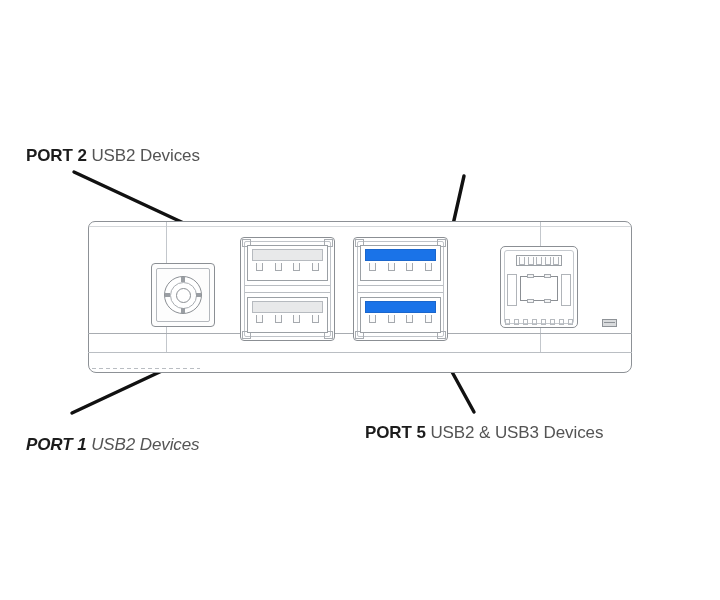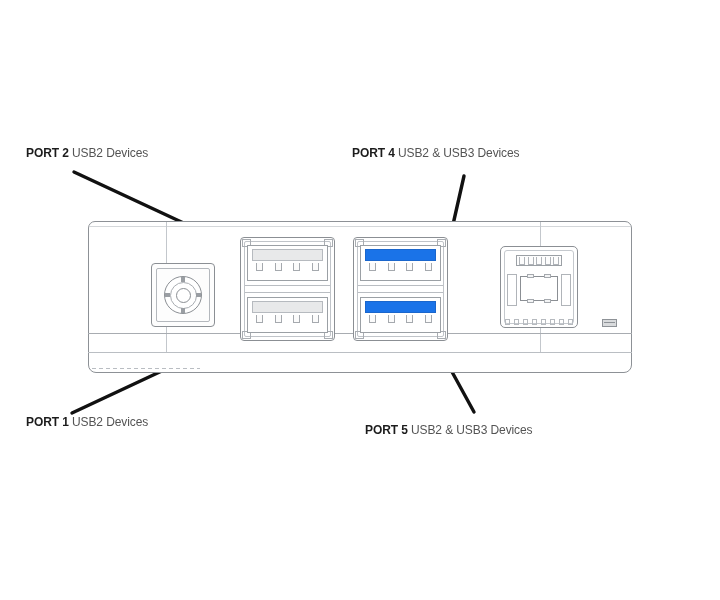--- a/index.html
+++ b/index.html
@@ -19,38 +19,38 @@
 
   #diagram-root {
     position: absolute;
     inset: 0;
   }
 
   
   .callout {
     position: absolute;
     white-space: nowrap;
-    font-size: 12px;
+    font-size: 17px;
     line-height: 1;
     color: #4a4a4a;
     letter-spacing: -0.1px;
     text-align: center;
   }
   .callout .port-id {
     font-weight: bold;
     color: #1c1c1c;
   }
   .callout .port-desc {
     font-weight: normal;
     color: #545454;
   }
 
   #callout-port2 { left: 26px;  top: 147px; }
   #callout-port4 { left: 352px; top: 147px; }
-  #callout-port1 { left: 26px;  top: 416px; }
+  #callout-port1 { left: 26px;  top: 436px; font-style: italic; }
   #callout-port3 { left: 365px; top: 424px; }
 
   
   #leader-lines {
     position: absolute;
     left: 0; top: 0;
     width: 720px;
     height: 600px;
     pointer-events: none;
   }
@@ -377,24 +377,20 @@
     <line x1="447" y1="251" x2="464" y2="176" stroke="#111111" stroke-width="3.4" stroke-linecap="round"></line>
     <line x1="72" y1="413" x2="243" y2="333" stroke="#111111" stroke-width="3.4" stroke-linecap="round"></line>
     <line x1="434" y1="339" x2="474" y2="412" stroke="#111111" stroke-width="3.4" stroke-linecap="round"></line>
   </svg>
 
   <div class="callout" id="callout-port2">
     <span class="port-id">PORT 2</span>
     <span class="port-desc">USB2 Devices</span>
   </div>
 
-  <div class="callout" id="callout-port4">
-    <span class="port-id">PORT 4</span>
-    <span class="port-desc">USB2 &amp; USB3 Devices</span>
-  </div>
 
   <div class="callout" id="callout-port1">
     <span class="port-id">PORT 1</span>
     <span class="port-desc">USB2 Devices</span>
   </div>
 
   <div class="callout" id="callout-port3">
     <span class="port-id">PORT 5</span>
     <span class="port-desc">USB2 &amp; USB3 Devices</span>
   </div>

